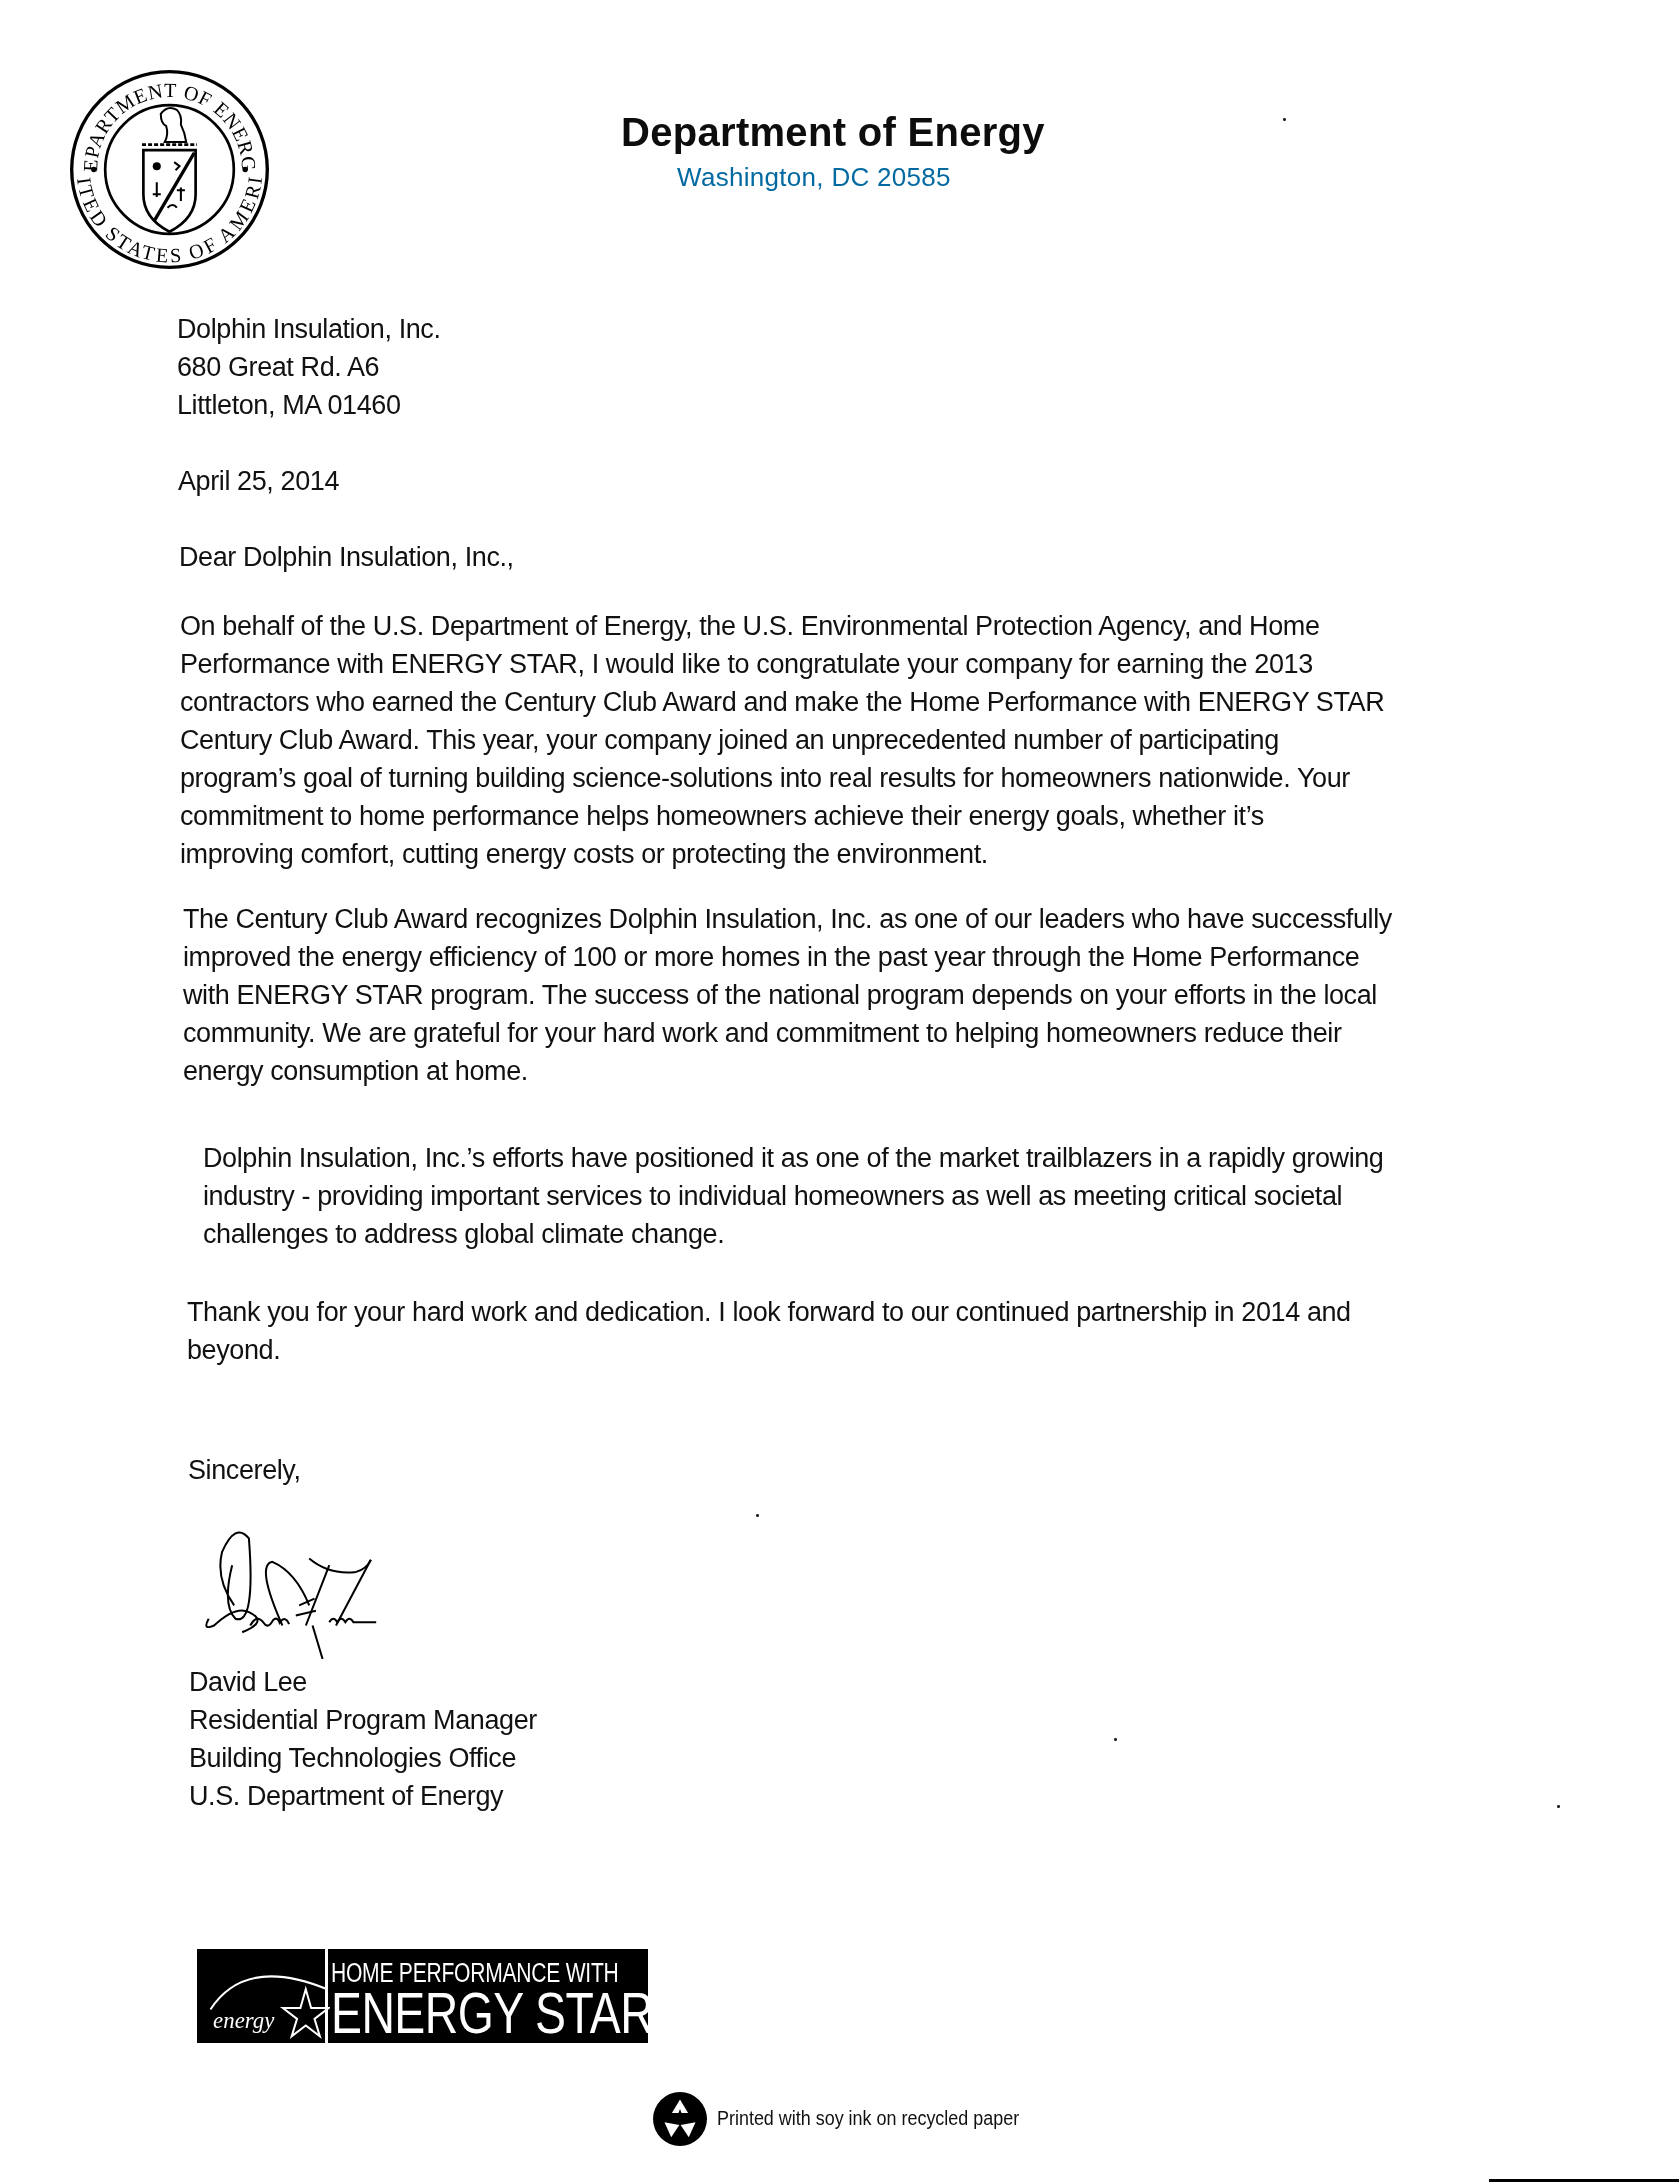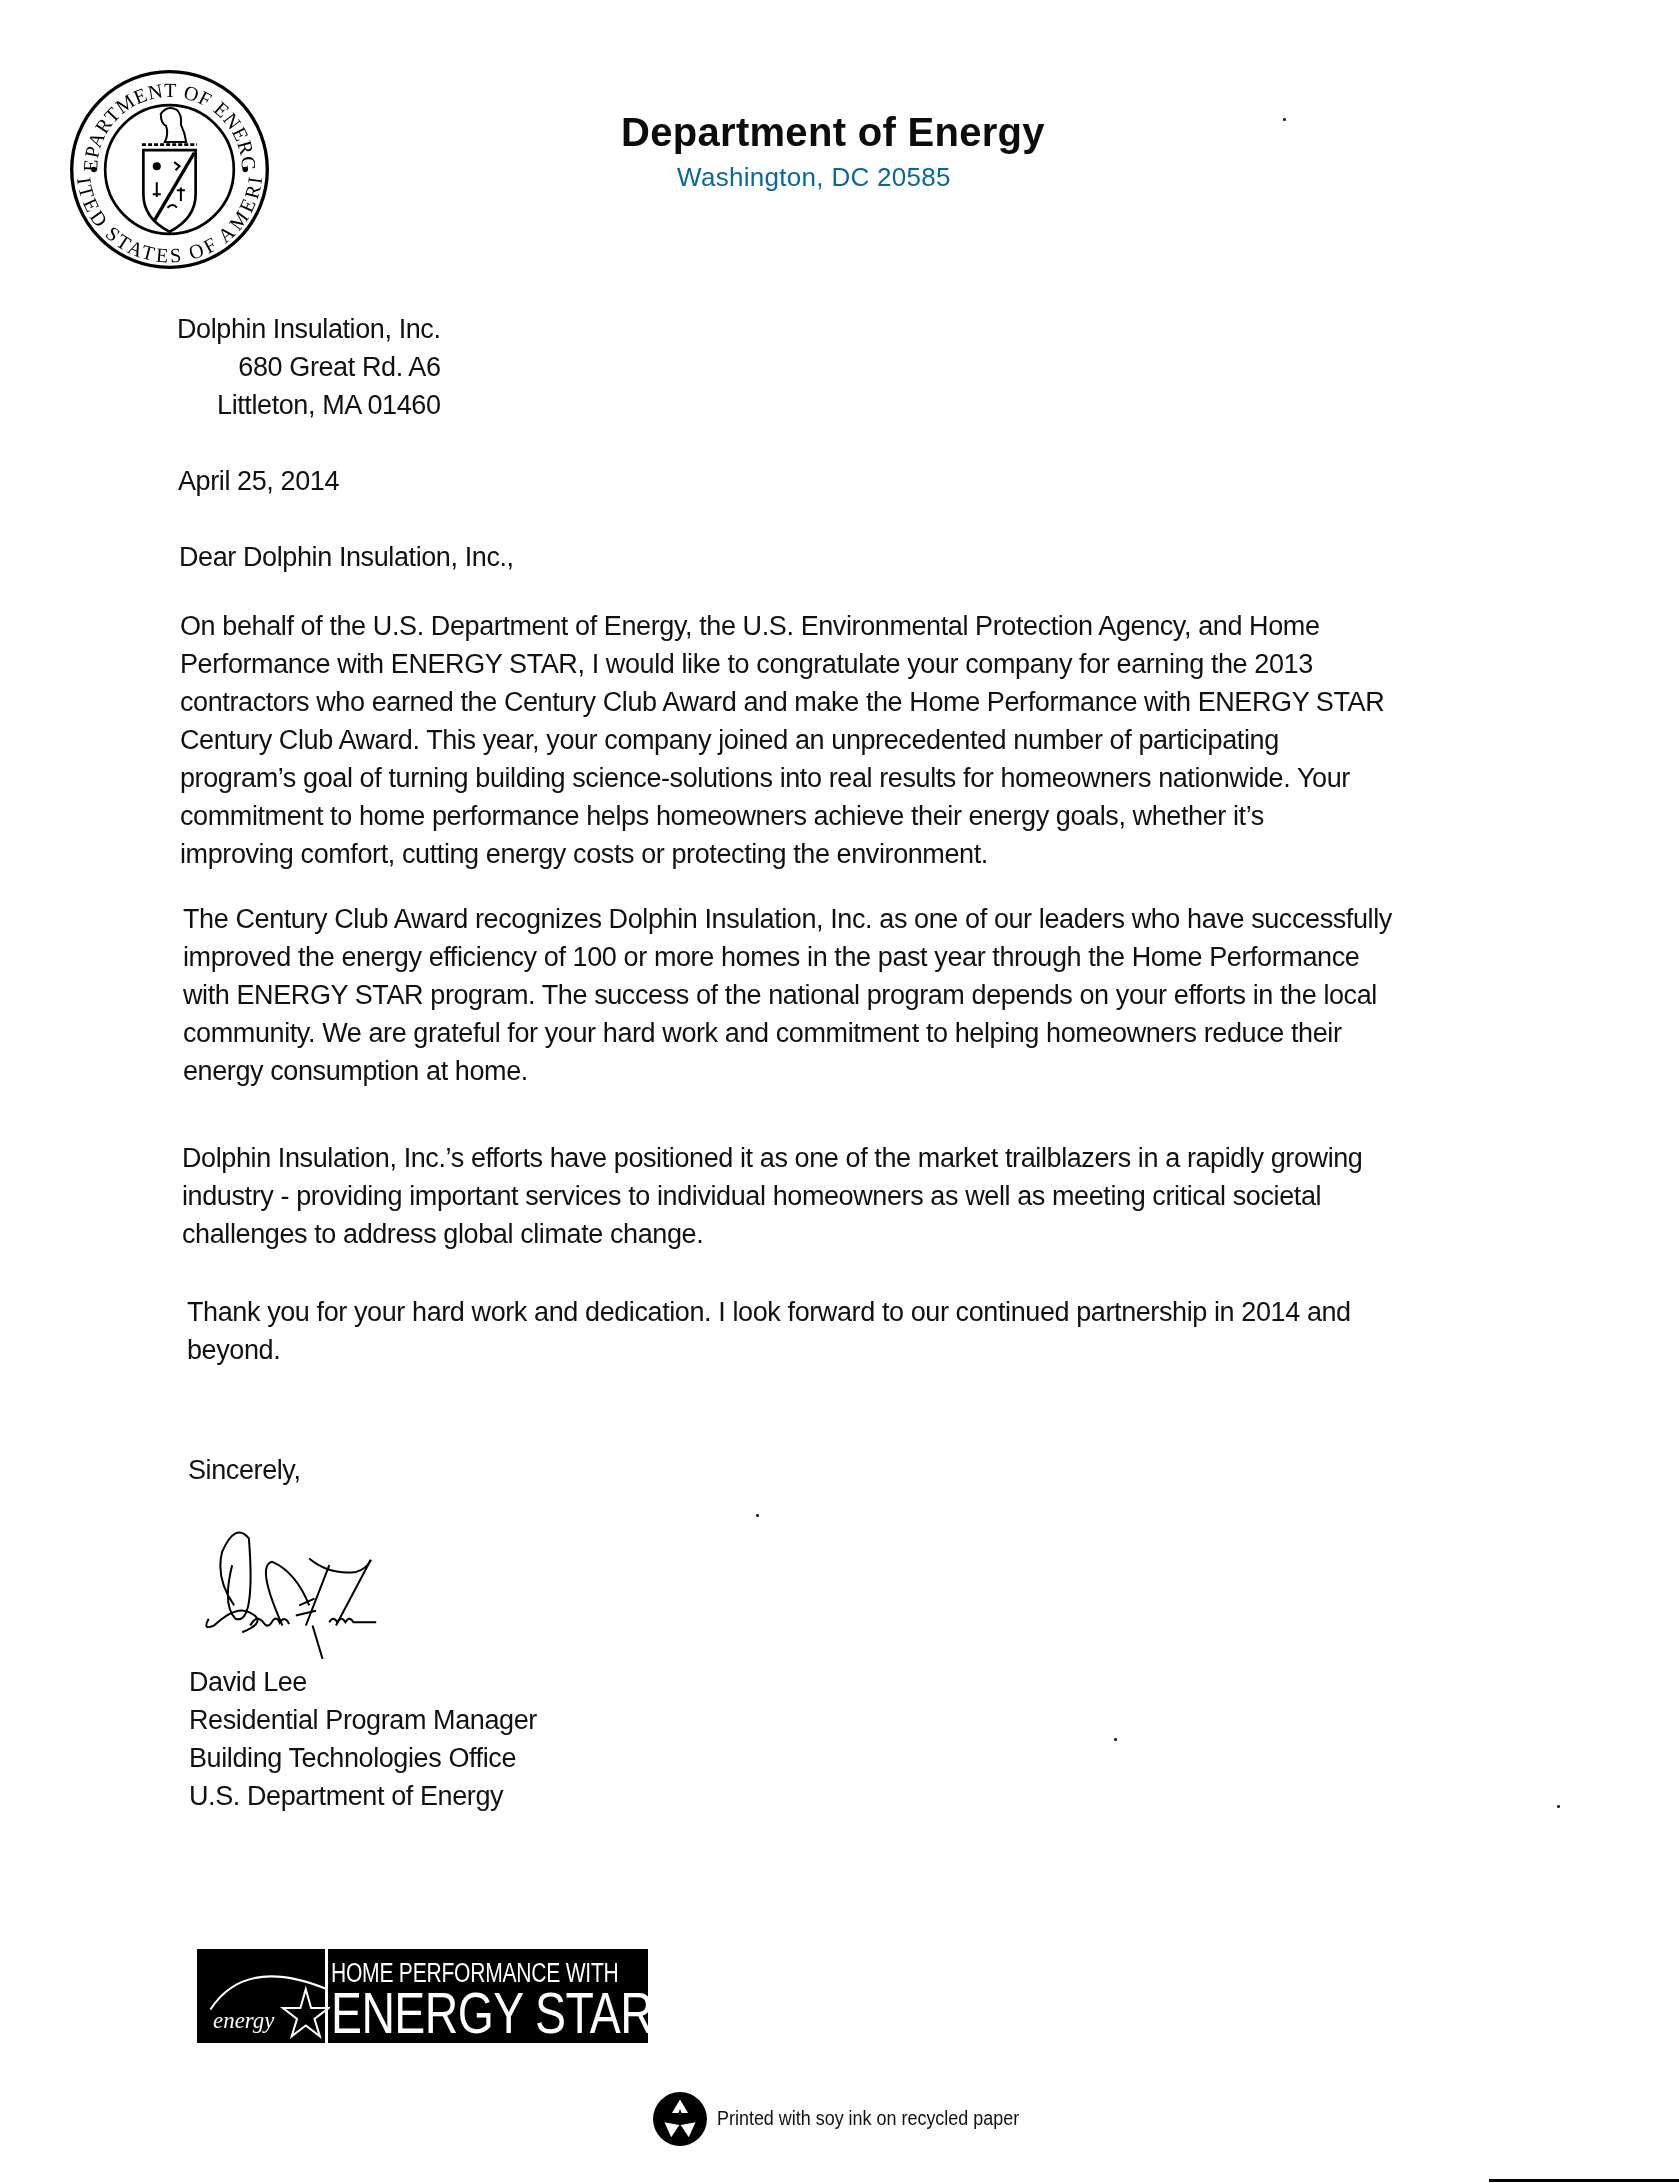--- a/index.html
+++ b/index.html
@@ -49,21 +49,21 @@
     <path d="M 170 180 l 0 20 M 164 184 l 12 0" stroke="#000" stroke-width="3"></path>
     <path d="M 150 210 q 8 -8 14 0" fill="none" stroke="#000" stroke-width="3"></path>
   </svg>
 </div>
 
 <div class="abs title" style="left:621px; top:110px;">Department of Energy</div>
 <div class="abs subtitle" style="left:677px; top:162px;">Washington, DC 20585</div>
 
 <div class="speck" style="left:1283px; top:118px;"></div>
 
-<div class="block" style="left:177px; top:310px;text-align:right;">
+<div class="block" style="left:177px; top:310px;">
   <span class="body-line">Dolphin Insulation, Inc.</span>
   <span class="body-line">680 Great Rd. A6</span>
   <span class="body-line">Littleton, MA 01460</span>
 </div>
 
 <div class="block" style="left:178px; top:462px;">
   <span class="body-line">April 25, 2014</span>
 </div>
 
 <div class="block" style="left:179px; top:538px;">
@@ -81,21 +81,21 @@
 </div>
 
 <div class="block" style="left:183px; top:900px;">
   <span class="body-line">The Century Club Award recognizes Dolphin Insulation, Inc. as one of our leaders who have successfully</span>
   <span class="body-line">improved the energy efficiency of 100 or more homes in the past year through the Home Performance</span>
   <span class="body-line">with ENERGY STAR program. The success of the national program depends on your efforts in the local</span>
   <span class="body-line">community. We are grateful for your hard work and commitment to helping homeowners reduce their</span>
   <span class="body-line">energy consumption at home.</span>
 </div>
 
-<div class="block" style="left:182px; top:1139px;">
+<div class="block" style="left:203px; top:1139px;">
   <span class="body-line">Dolphin Insulation, Inc.’s efforts have positioned it as one of the market trailblazers in a rapidly growing</span>
   <span class="body-line">industry - providing important services to individual homeowners as well as meeting critical societal</span>
   <span class="body-line">challenges to address global climate change.</span>
 </div>
 
 <div class="block" style="left:187px; top:1293px;">
   <span class="body-line">Thank you for your hard work and dedication. I look forward to our continued partnership in 2014 and</span>
   <span class="body-line">beyond.</span>
 </div>
 

